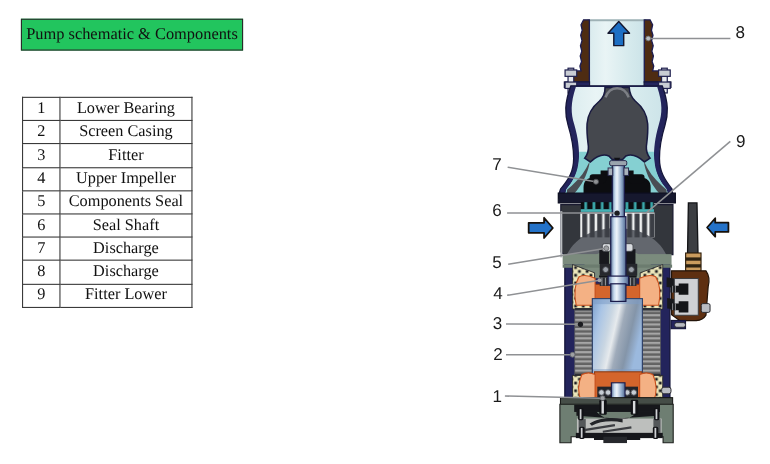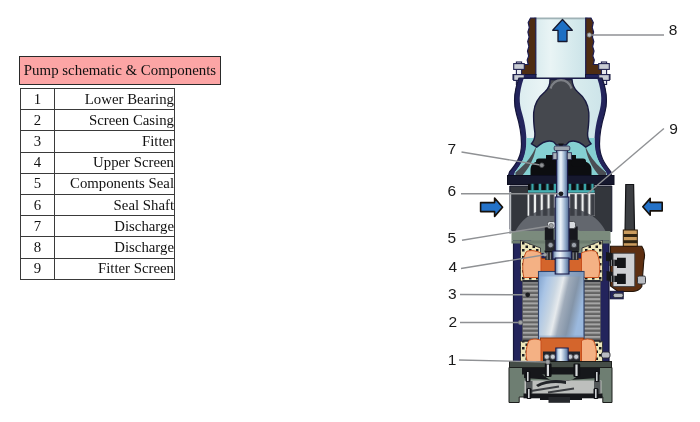--- a/index.html
+++ b/index.html
@@ -1,25 +1,25 @@
 <!DOCTYPE html>
 <html><head>
 <meta charset="utf-8">
 <style>
   html,body{margin:0;padding:0;}
   body{width:700px;height:422px;background:#ffffff;position:relative;overflow:hidden;
        font-family:"Liberation Serif",serif;}
   #titlebox{position:absolute;left:19px;top:17px;width:200px;height:27px;
-       border:1px solid #2a2a2a;background:#fca5a5;font-size:14.9px;color:#111;white-space:nowrap;
-       line-height:27px;text-align:center;margin-top:39px;}
+       border:1px solid #2a2a2a;background:#22c55e;font-size:14.9px;color:#111;white-space:nowrap;
+       line-height:27px;text-align:center;}
   table.parts{position:absolute;left:20px;top:88px;border-collapse:collapse;}
   table.parts td{border:1px solid #3a3a3a;font-size:14.8px;color:#111;
        height:20.2px;padding:0;vertical-align:middle;}
   td.num{width:33px;text-align:center;}
-  td.nm{width:119px;text-align:right;padding-left:5px;}
+  td.nm{width:119px;text-align:center;padding-left:5px;}
   #pump{position:absolute;left:0;top:0;}
 </style>
 </head>
 <body>
 
 <div id="titlebox">Pump schematic &amp; Components</div>
 
 <table class="parts">
 <tbody>
       <tr>
@@ -29,41 +29,41 @@
 <tr>
         <td class="num">2</td>
         <td class="nm">Screen Casing</td>
       </tr>
 <tr>
         <td class="num">3</td>
         <td class="nm">Fitter</td>
       </tr>
 <tr>
         <td class="num">4</td>
-        <td class="nm">Upper Screen</td>
+        <td class="nm">Upper Impeller</td>
       </tr>
 <tr>
         <td class="num">5</td>
         <td class="nm">Components Seal</td>
       </tr>
 <tr>
         <td class="num">6</td>
         <td class="nm">Seal Shaft</td>
       </tr>
 <tr>
         <td class="num">7</td>
         <td class="nm">Discharge</td>
       </tr>
 <tr>
         <td class="num">8</td>
         <td class="nm">Discharge</td>
       </tr>
 <tr>
         <td class="num">9</td>
-        <td class="nm">Fitter Screen</td>
+        <td class="nm">Fitter Lower</td>
       </tr>
 </tbody>
   </table>
 
 <svg id="pump" width="700" height="422" viewBox="0 0 700 422">
 <defs>
 <linearGradient id="pipeg" x1="0" y1="0" x2="1" y2="0">
  <stop offset="0" stop-color="#d9ebee"></stop>
         <stop offset="0.3" stop-color="#e9f4f5"></stop>
  <stop offset="0.72" stop-color="#d6eaed"></stop>

